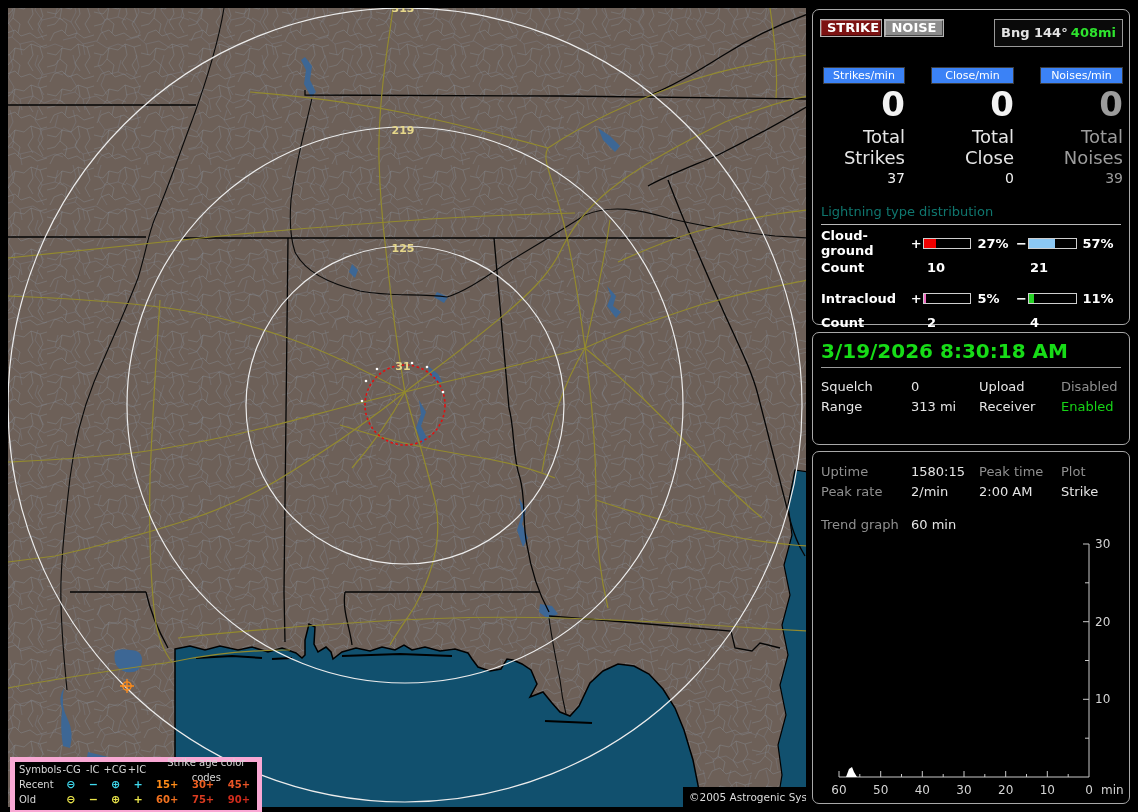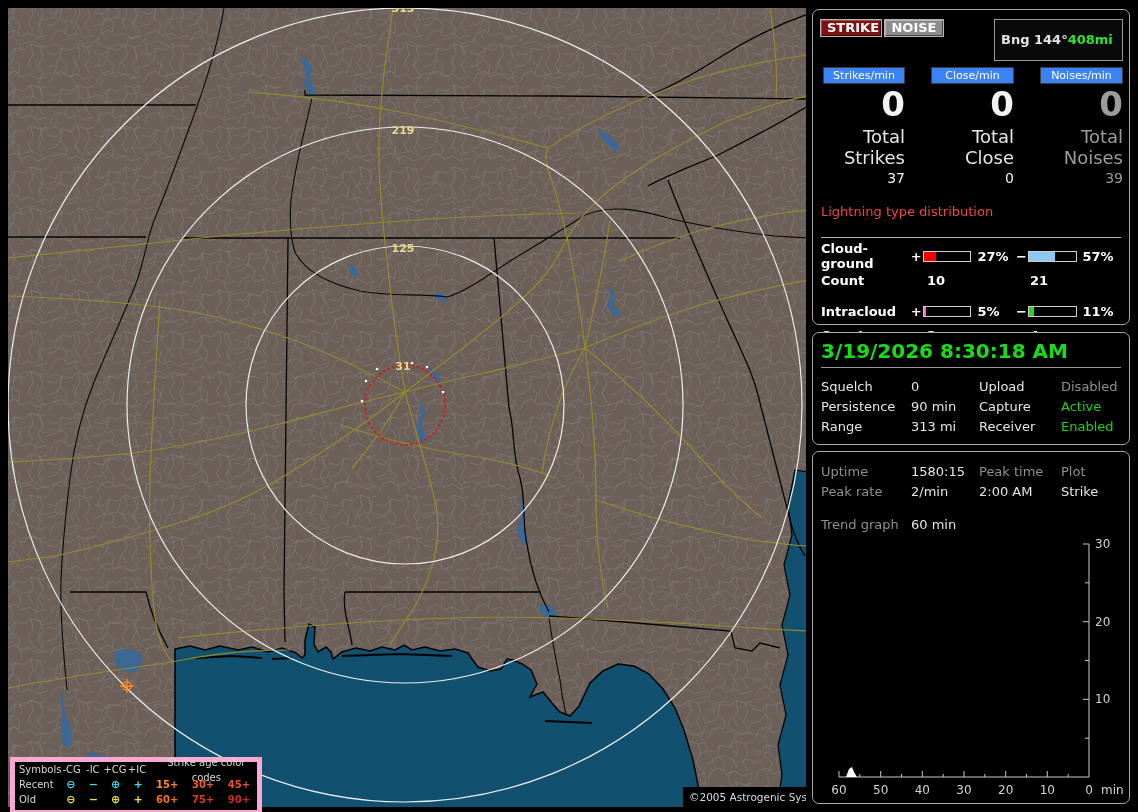--- a/index.html
+++ b/index.html
@@ -24,32 +24,32 @@
   #panel-mid{top:332px;height:111px;}
   #panel-bot{top:451px;height:351px;}
   .btn{display:inline-block;font-weight:bold;font-size:13px;text-align:center;
        border:1px solid #b4b4b4;padding:0 6px;height:16px;line-height:16px;color:#fff;}
   #strike-btn{position:absolute;left:7px;top:9px;width:48px;background:#7d1212;
               box-shadow:inset 1px 1px 0 rgba(255,255,255,.25), inset -1px -1px 0 rgba(0,0,0,.5);}
   #noise-btn{position:absolute;left:71px;top:9px;width:46px;background:#8c8c8c;
              box-shadow:inset 1px 1px 0 rgba(255,255,255,.35), inset -1px -1px 0 rgba(0,0,0,.5);}
   #bng-box{position:absolute;left:181px;top:9px;width:115px;background:#0a0a0a;
            border:1px solid #9a9a9a;height:16px;line-height:16px;font-weight:bold;
-           padding:12px 6px;display:flex;}
+           padding:5px 6px;display:flex;justify-content:space-between;}
   #bng-box .rng{color:#2ee32e;}
   .chip{position:absolute;top:57px;height:15px;line-height:15px;background:#3b82f6;
         border:1px solid #3c3c3c;color:#fff;font-size:11px;text-align:center;}
   .rate-col{position:absolute;top:74px;width:96px;text-align:right;}
   .rate-big{font-size:34px;font-weight:bold;color:#f2f2f2;line-height:40px;}
   .tot-lbl{font-size:18px;margin-top:2px;color:#e6e6e6;}
   .tot-val{font-size:14px;margin-top:2px;color:#f0f0f0;}
   .dimcol .rate-big,.dimcol .tot-lbl,.dimcol .tot-val{color:#9c9c9c;}
   #dist{position:absolute;left:8px;top:194px;width:300px;}
-  #dist h3{margin:0;font-size:13px;font-weight:normal;color:#ef4444;
-           border-bottom:1px solid #b9b9b9;padding-bottom:18px;}
+  #dist h3{margin:0;font-size:13px;font-weight:normal;color:#0f766e;
+           border-bottom:1px solid #b9b9b9;padding-bottom:5px;}
   .drow{display:flex;align-items:center;margin-top:11px;height:14px;}
   .drow .dl{width:98px;font-weight:bold;color:#fff;}
   .sign{width:13px;font-weight:bold;color:#fff;}
   .bar{width:51px;height:9px;border:1px solid #cfcfcf;background:#000;margin-right:6px;}
   .bar i{display:block;height:9px;}
   .pct{width:42px;font-weight:bold;color:#fff;}
   .crow{display:flex;margin-top:10px;height:14px;font-weight:bold;color:#fff;}
   .crow .dl{width:106px;}
   .crow .cv1{width:103px;}
   
@@ -320,26 +320,20 @@
   <div id="panel-mid" class="panel">
     <div id="datetime">3/19/2026 8:30:18 AM</div>
     <div class="grid4" id="mid-grid">
       <div class="g4row">
         <span class="c1">Squelch</span>
         <span class="c2">0</span>
         <span class="c3">Upload</span>
         <span class="c4 dim">Disabled</span>
       </div>
       <div class="g4row">
-        <span class="c1">Persistence</span>
-        <span class="c2">90 min</span>
-        <span class="c3">Capture</span>
-        <span class="c4 grn">Active</span>
-      </div>
-      <div class="g4row">
         <span class="c1">Range</span>
         <span class="c2">313 mi</span>
         <span class="c3">Receiver</span>
         <span class="c4 grn">Enabled</span>
       </div>
     </div>
   </div>
 
   <div id="panel-bot" class="panel">
     <div class="grid4" id="bot-grid">

